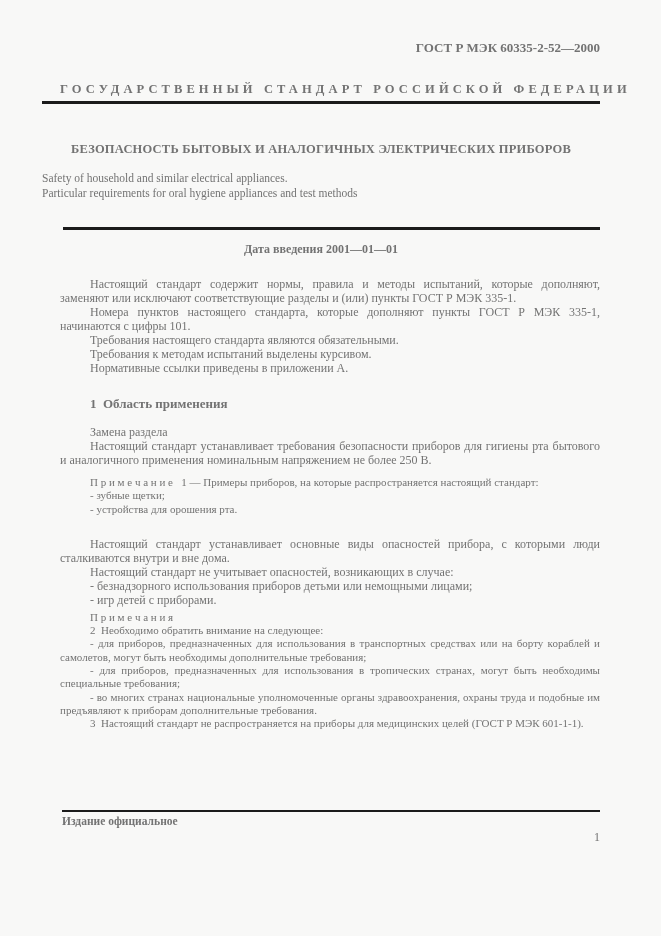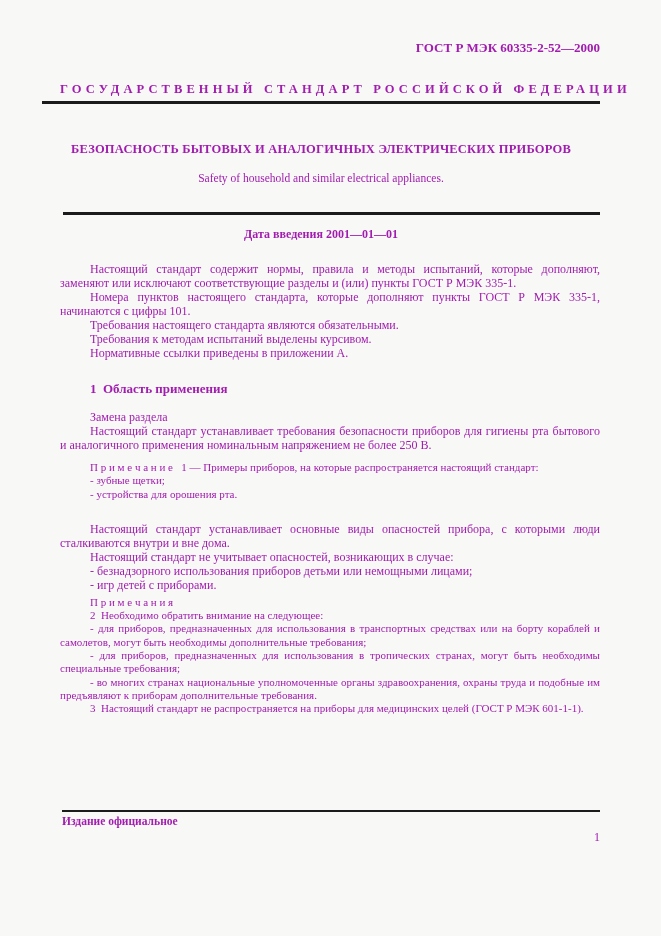--- a/index.html
+++ b/index.html
@@ -2,21 +2,21 @@
 <html><head>
 <meta charset="utf-8">
 <style>
   html, body { margin: 0; padding: 0; background: #e9e9e9; }
   .page {
     position: relative;
     width: 661px;
     height: 936px;
     background: #f8f8f7;
     font-family: "Liberation Serif", "DejaVu Serif", serif;
-    color: #a21caf;
+    color: #737373;
     overflow: hidden;
     margin: 0 auto;
   }
   .content {
     position: absolute;
     left: 42px;
     top: 0;
     width: 558px;
   }
   .doc-number {
@@ -46,21 +46,21 @@
     letter-spacing: 0.2px;
   }
   .subtitle-ru {
     margin-top: 14px;
     text-align: center;
     font-weight: bold;
     font-size: 12px;
   }
   .title-en {
     margin-top: 14px;
-    text-align: center;
+    text-align: left;
     font-size: 11.5px;
     line-height: 15px;
   }
   .rule-2 {
     margin-top: 26px;
     margin-left: 21px;
     height: 3px;
     background: #1b1b1b;
   }
   .date-line {
@@ -124,20 +124,21 @@
 
     <div class="doc-number">ГОСТ Р МЭК 60335-2-52—2000</div>
 
     <div class="org-header">ГОСУДАРСТВЕННЫЙ СТАНДАРТ РОССИЙСКОЙ ФЕДЕРАЦИИ</div>
     <div class="rule-1"></div>
 
     <div class="title-ru">БЕЗОПАСНОСТЬ БЫТОВЫХ И АНАЛОГИЧНЫХ ЭЛЕКТРИЧЕСКИХ ПРИБОРОВ</div>
 
     <div class="title-en">
       <div>Safety of household and similar electrical appliances.</div>
+      <div>Particular requirements for oral hygiene appliances and test methods</div>
     </div>
 
     <div class="rule-2"></div>
 
     <div class="date-line">Дата введения 2001—01—01</div>
 
     <div class="body-text intro">
       <p>Настоящий стандарт содержит нормы, правила и методы испытаний, которые дополняют, заменяют или исключают соответствующие разделы и (или) пункты ГОСТ Р МЭК 335-1.</p>
       <p>Номера пунктов настоящего стандарта, которые дополняют пункты ГОСТ Р МЭК 335-1, начинаются с цифры 101.</p>
       <p>Требования настоящего стандарта являются обязательными.</p>

